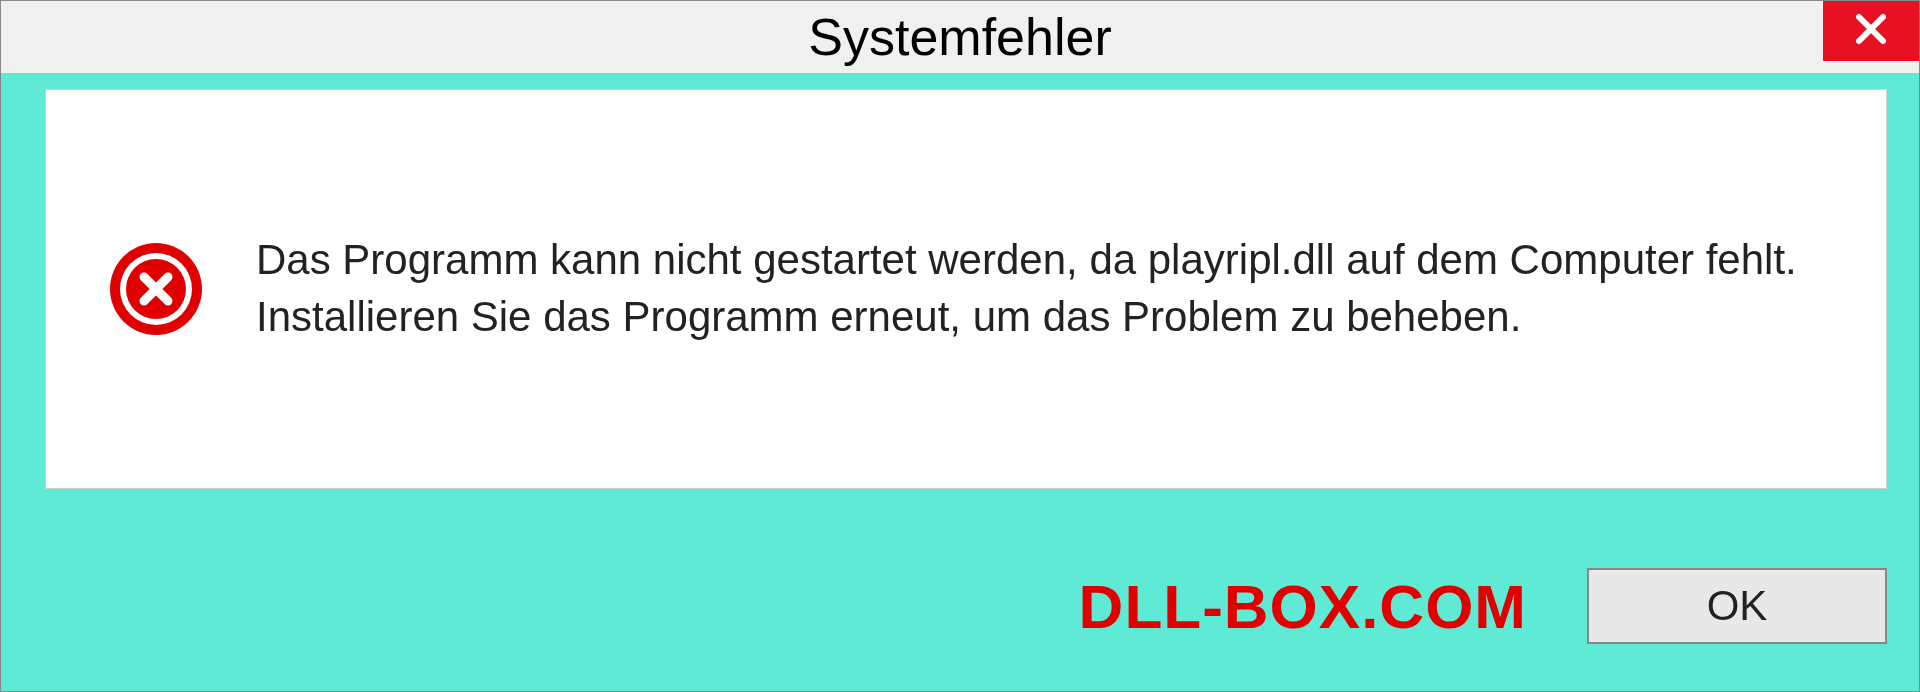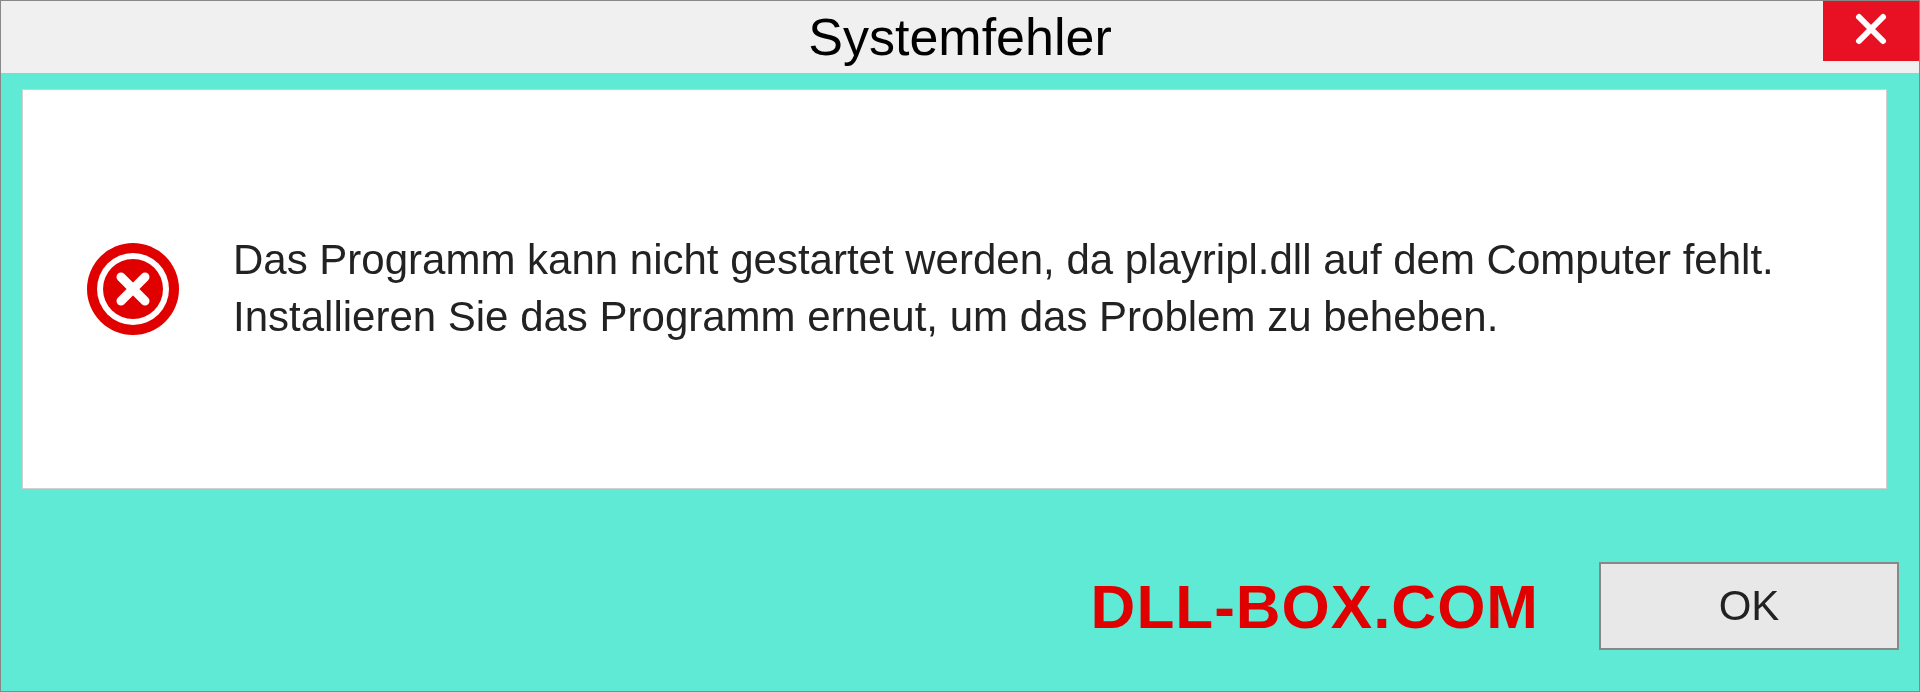--- a/index.html
+++ b/index.html
@@ -47,21 +47,21 @@
       display: flex;
       align-items: center;
       justify-content: center;
       cursor: pointer;
     }
     .close-btn svg {
       width: 36px;
       height: 36px;
     }
     .content-panel {
-      margin: 16px 32px 0 21px;
+      margin: 16px 32px 0 44px;
       background: #ffffff;
       border: 1px solid #d0d0d0;
       height: 400px;
       display: flex;
       align-items: center;
       padding: 0 60px;
     }
     .error-icon {
       flex-shrink: 0;
       width: 100px;
@@ -80,33 +80,33 @@
     }
     .footer {
       position: absolute;
       bottom: 0;
       left: 0;
       right: 0;
       height: 170px;
       display: flex;
       align-items: center;
       justify-content: flex-end;
-      padding: 0 20px;
+      padding: 0 32px;
       gap: 60px;
     }
     .watermark {
       font-size: 62px;
       font-weight: 800;
       color: #e00000;
       letter-spacing: 1px;
       font-family: Arial, sans-serif;
     }
     .ok-btn {
       width: 300px;
-      height: 88px;
+      height: 76px;
       background: #e8e8e8;
       border: 2px solid #888;
       font-size: 42px;
       color: #222;
       display: flex;
       align-items: center;
       justify-content: center;
       cursor: pointer;
       font-family: "Segoe UI", Arial, sans-serif;
     }

